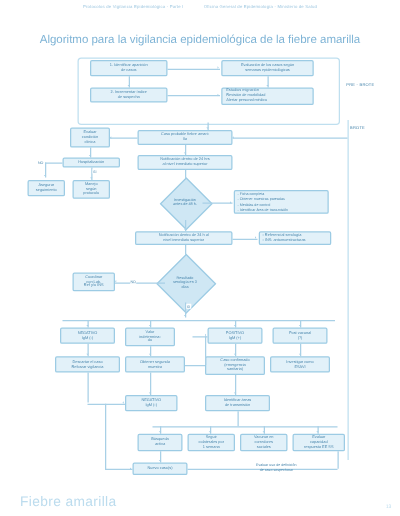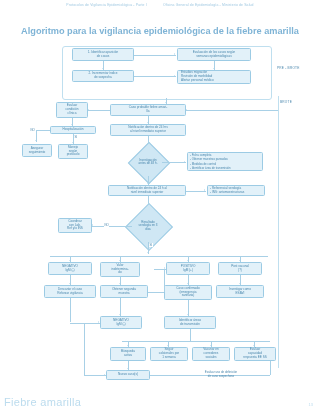--- a/index.html
+++ b/index.html
@@ -14,24 +14,24 @@
   
   #page-header{
     position:absolute;top:3px;left:0;width:320px;
     text-align:center;font-size:3.4px;letter-spacing:.15px;
     color:#9ec7e0;white-space:nowrap;
   }
   #page-header .hdr-sep{display:inline-block;width:14px;}
   #doc-title{
     position:absolute;top:26px;left:18px;width:284px;
     text-align:center;font-size:9.2px;line-height:10.5px;
-    color:#7fb4d6;font-weight:700;
+    color:#7fb4d6;font-weight:400;
   }
   #footer-title{
-    position:absolute;left:4px;bottom:5px;
+    position:absolute;left:16px;bottom:5px;
     font-size:11px;color:#bcdcee;letter-spacing:.3px;
   }
   #footer-page{
     position:absolute;right:7px;bottom:6px;
     font-size:4px;color:#bcdcee;
   }
 
   
   .node{
     position:absolute;

